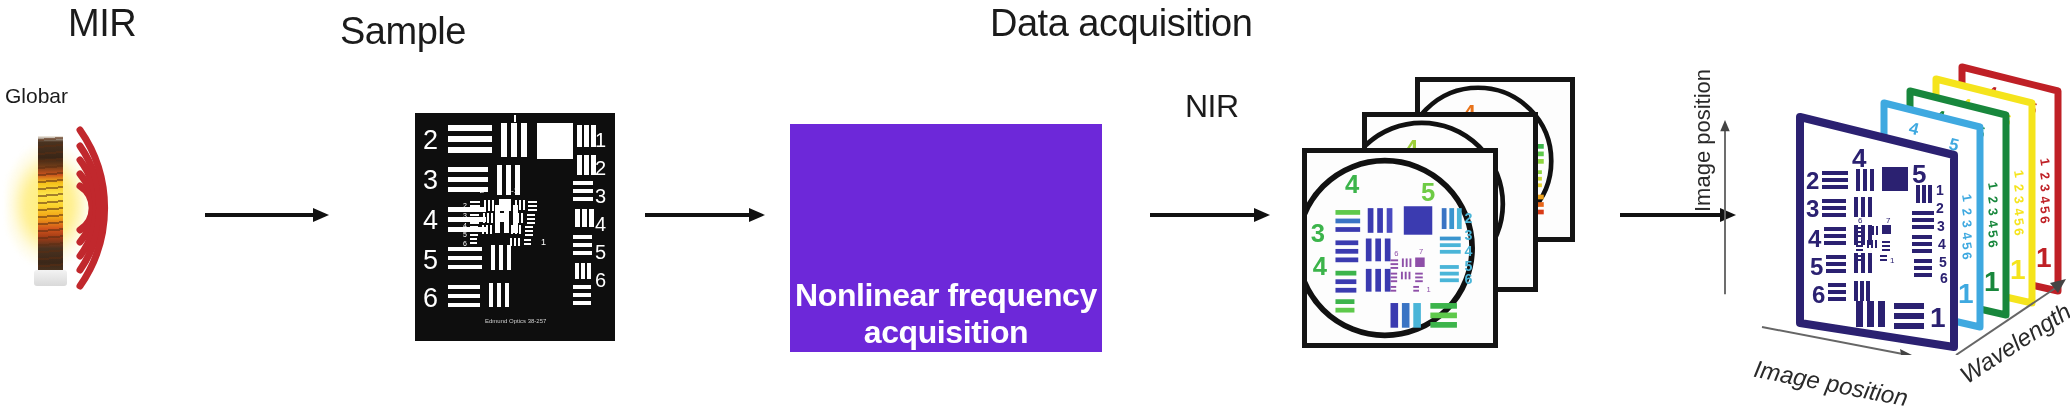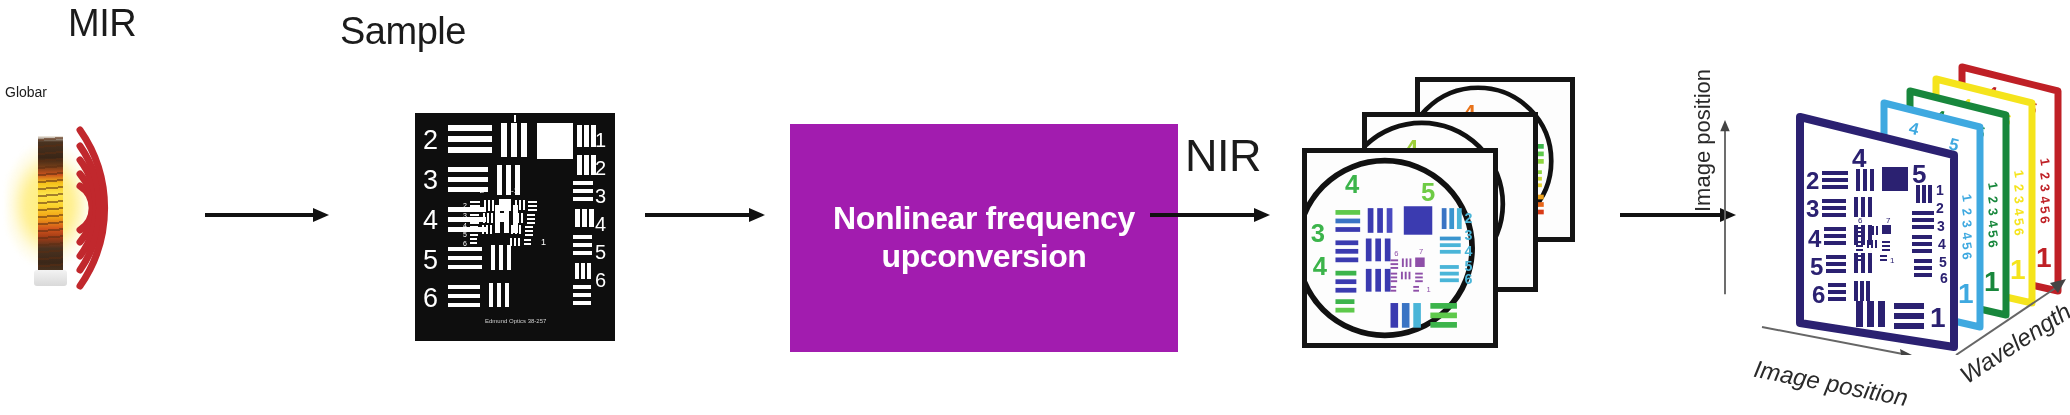--- a/index.html
+++ b/index.html
@@ -4,21 +4,21 @@
 <style>
   html,body{margin:0;padding:0;background:#fff;}
   body{width:2070px;height:415px;overflow:hidden;
        font-family:"Liberation Sans", sans-serif;color:#1a1a1a;}
   #stage{position:relative;width:2070px;height:415px;background:#ffffff;}
 
   .stage-title{position:absolute;font-size:38px;line-height:1;
     font-family:"Liberation Sans", sans-serif;color:#1b1b1b;
     white-space:nowrap;letter-spacing:-0.5px;}
 
-  .small-label{position:absolute;font-size:14px;color:#1b1b1b;white-space:nowrap;}
+  .small-label{position:absolute;font-size:21px;color:#1b1b1b;white-space:nowrap;}
 
   
   .arrow{position:absolute;height:14px;}
   .arrow .shaft{position:absolute;left:0;top:5px;height:4px;background:#111;}
   .arrow .head{position:absolute;top:0;width:0;height:0;
     border-top:7px solid transparent;border-bottom:7px solid transparent;
     border-left:16px solid #111;}
 
   
   #globar-wrap{position:absolute;left:20px;top:128px;width:60px;height:150px;}
@@ -53,41 +53,42 @@
     background:linear-gradient(to bottom,#f3f3f3,#d9d9d9);border-radius:3px;}
 
   
   #mir-waves{position:absolute;left:72px;top:108px;width:145px;height:200px;}
 
   
   #sample-target{position:absolute;left:415px;top:113px;width:200px;height:228px;
     background:#0e0e0e;}
 
   
-  #upconv-box{position:absolute;left:790px;top:124px;width:388px;height:228px;
-    background:#a21caf;display:flex;align-items:center;justify-content:center;}
+  #upconv-box{position:absolute;left:790px;top:124px;width:312px;height:228px;
+    background:#6d28d9;display:flex;align-items:flex-end;justify-content:center;}
   #upconv-text{color:#fff;font-size:32px;font-weight:bold;line-height:1.18;
     text-align:center;letter-spacing:-0.4px;font-family:"Liberation Sans",sans-serif;}
 
   
   .daq-frame{position:absolute;background:#fdfdfd;border:5px solid #141414;
     box-sizing:border-box;overflow:hidden;}
 
   
   #post-wrap{position:absolute;left:1740px;top:55px;width:330px;height:300px;}
   #axis-imgpos{position:absolute;left:1712px;top:118px;width:26px;height:180px;}
   .axis-text{position:absolute;font-size:22px;color:#2a2a2a;white-space:nowrap;}
 </style>
 </head>
 <body>
 
 <div id="stage">
 
   <div class="stage-title" style="left:68px;top:4px;">MIR</div>
   <div class="stage-title" style="left:340px;top:12px;">Sample</div>
+  <div class="stage-title" style="left:990px;top:4px;">Data acquisition</div>
 
   <div class="small-label" style="left:5px;top:84px;">Globar</div>
   <div id="globar-wrap">
     <div class="glow"></div>
     <div class="rod"></div>
     <div class="rod-tip"></div>
     <div class="rod-base"></div>
   </div>
 
   <svg id="mir-waves" viewBox="0 0 145 200">
@@ -248,25 +249,25 @@
   </div>
 
   <div class="arrow" style="left:645px;top:208px;width:122px;">
     <div class="shaft" style="width:106px;"></div>
       <div class="head" style="left:104px;"></div>
   </div>
 
   <div id="upconv-box">
     <div id="upconv-text">
       <div>Nonlinear frequency</div>
-      <div>upconversion</div>
+      <div>acquisition</div>
     </div>
   </div>
 
-  <div class="stage-title" style="left:1185px;top:90px;font-size:45px;margin-top:43px;">NIR</div>
+  <div class="stage-title" style="left:1185px;top:90px;font-size:32px;">NIR</div>
   <div class="arrow" style="left:1150px;top:208px;width:122px;">
     <div class="shaft" style="width:106px;"></div>
       <div class="head" style="left:104px;"></div>
   </div>
 
   <div class="daq-frame" style="left:1415px;top:77px;width:160px;height:165px;">
     <svg viewBox="0 0 160 165" width="150" height="155">
       <circle cx="62" cy="84" r="78" fill="none" stroke="#111" stroke-width="5"></circle>
       <g font-family="Liberation Sans, sans-serif" font-weight="bold">
         <text x="46" y="40" font-size="24" fill="#e8731a">4</text>

